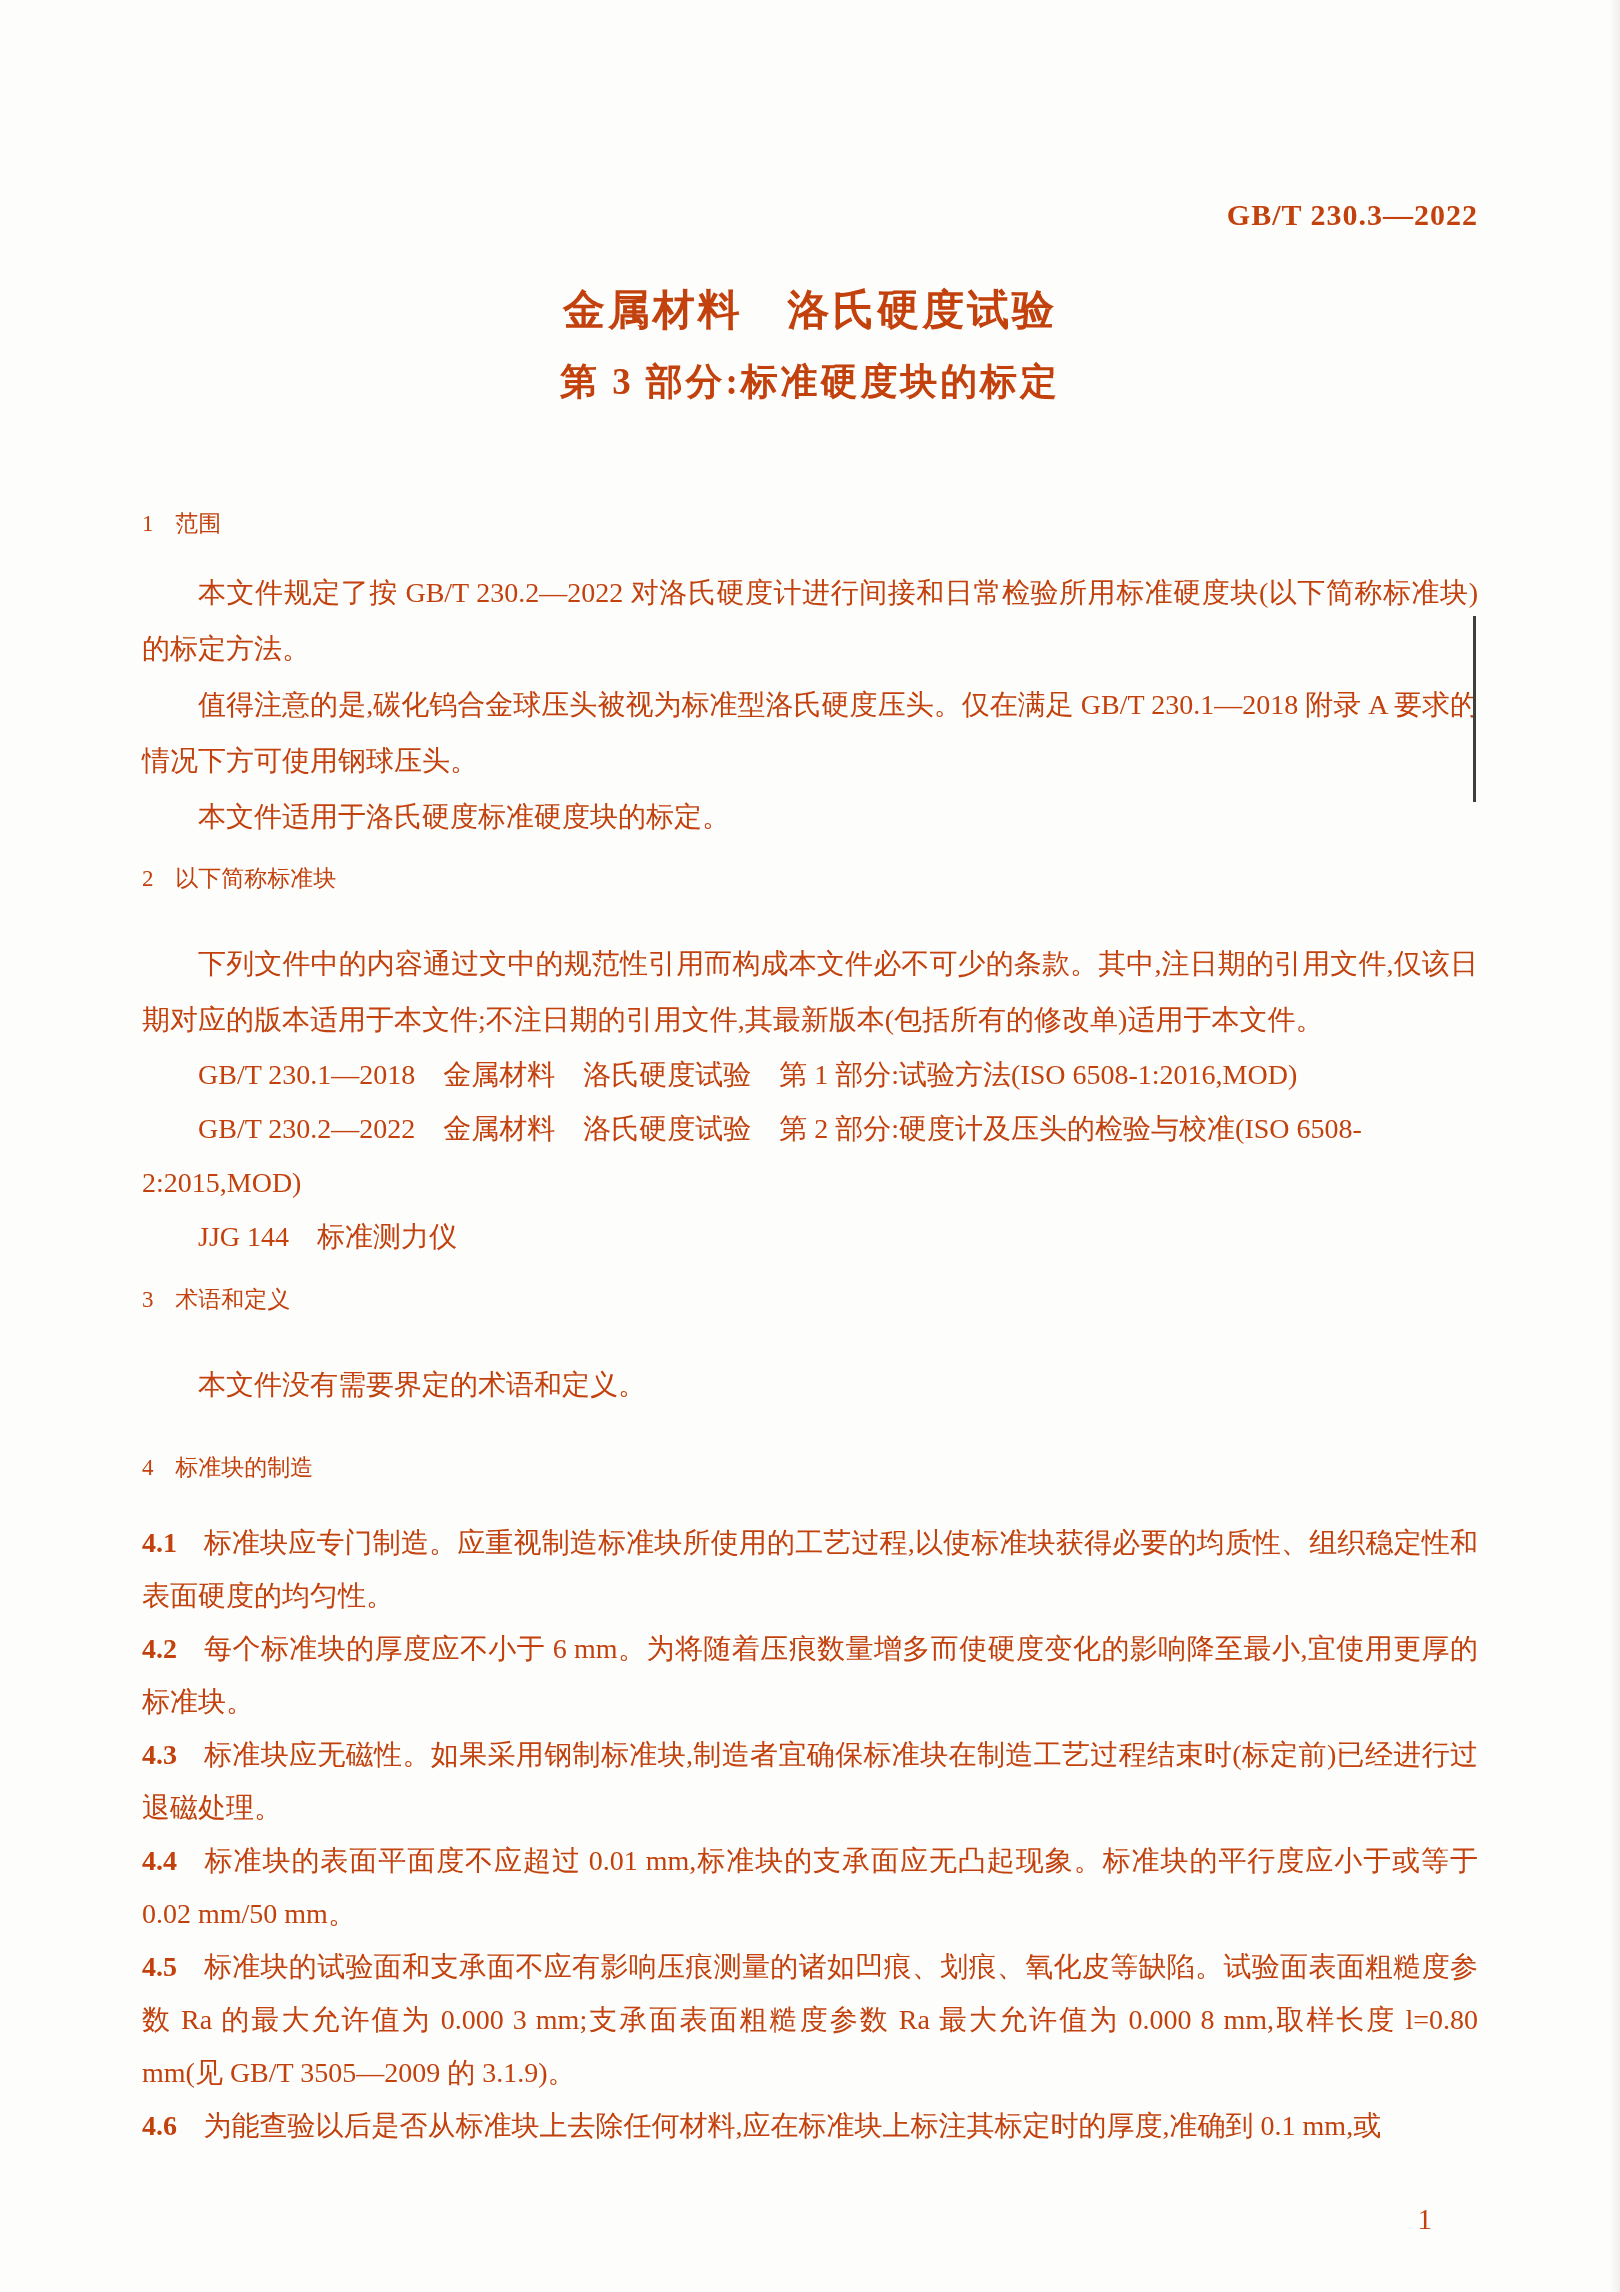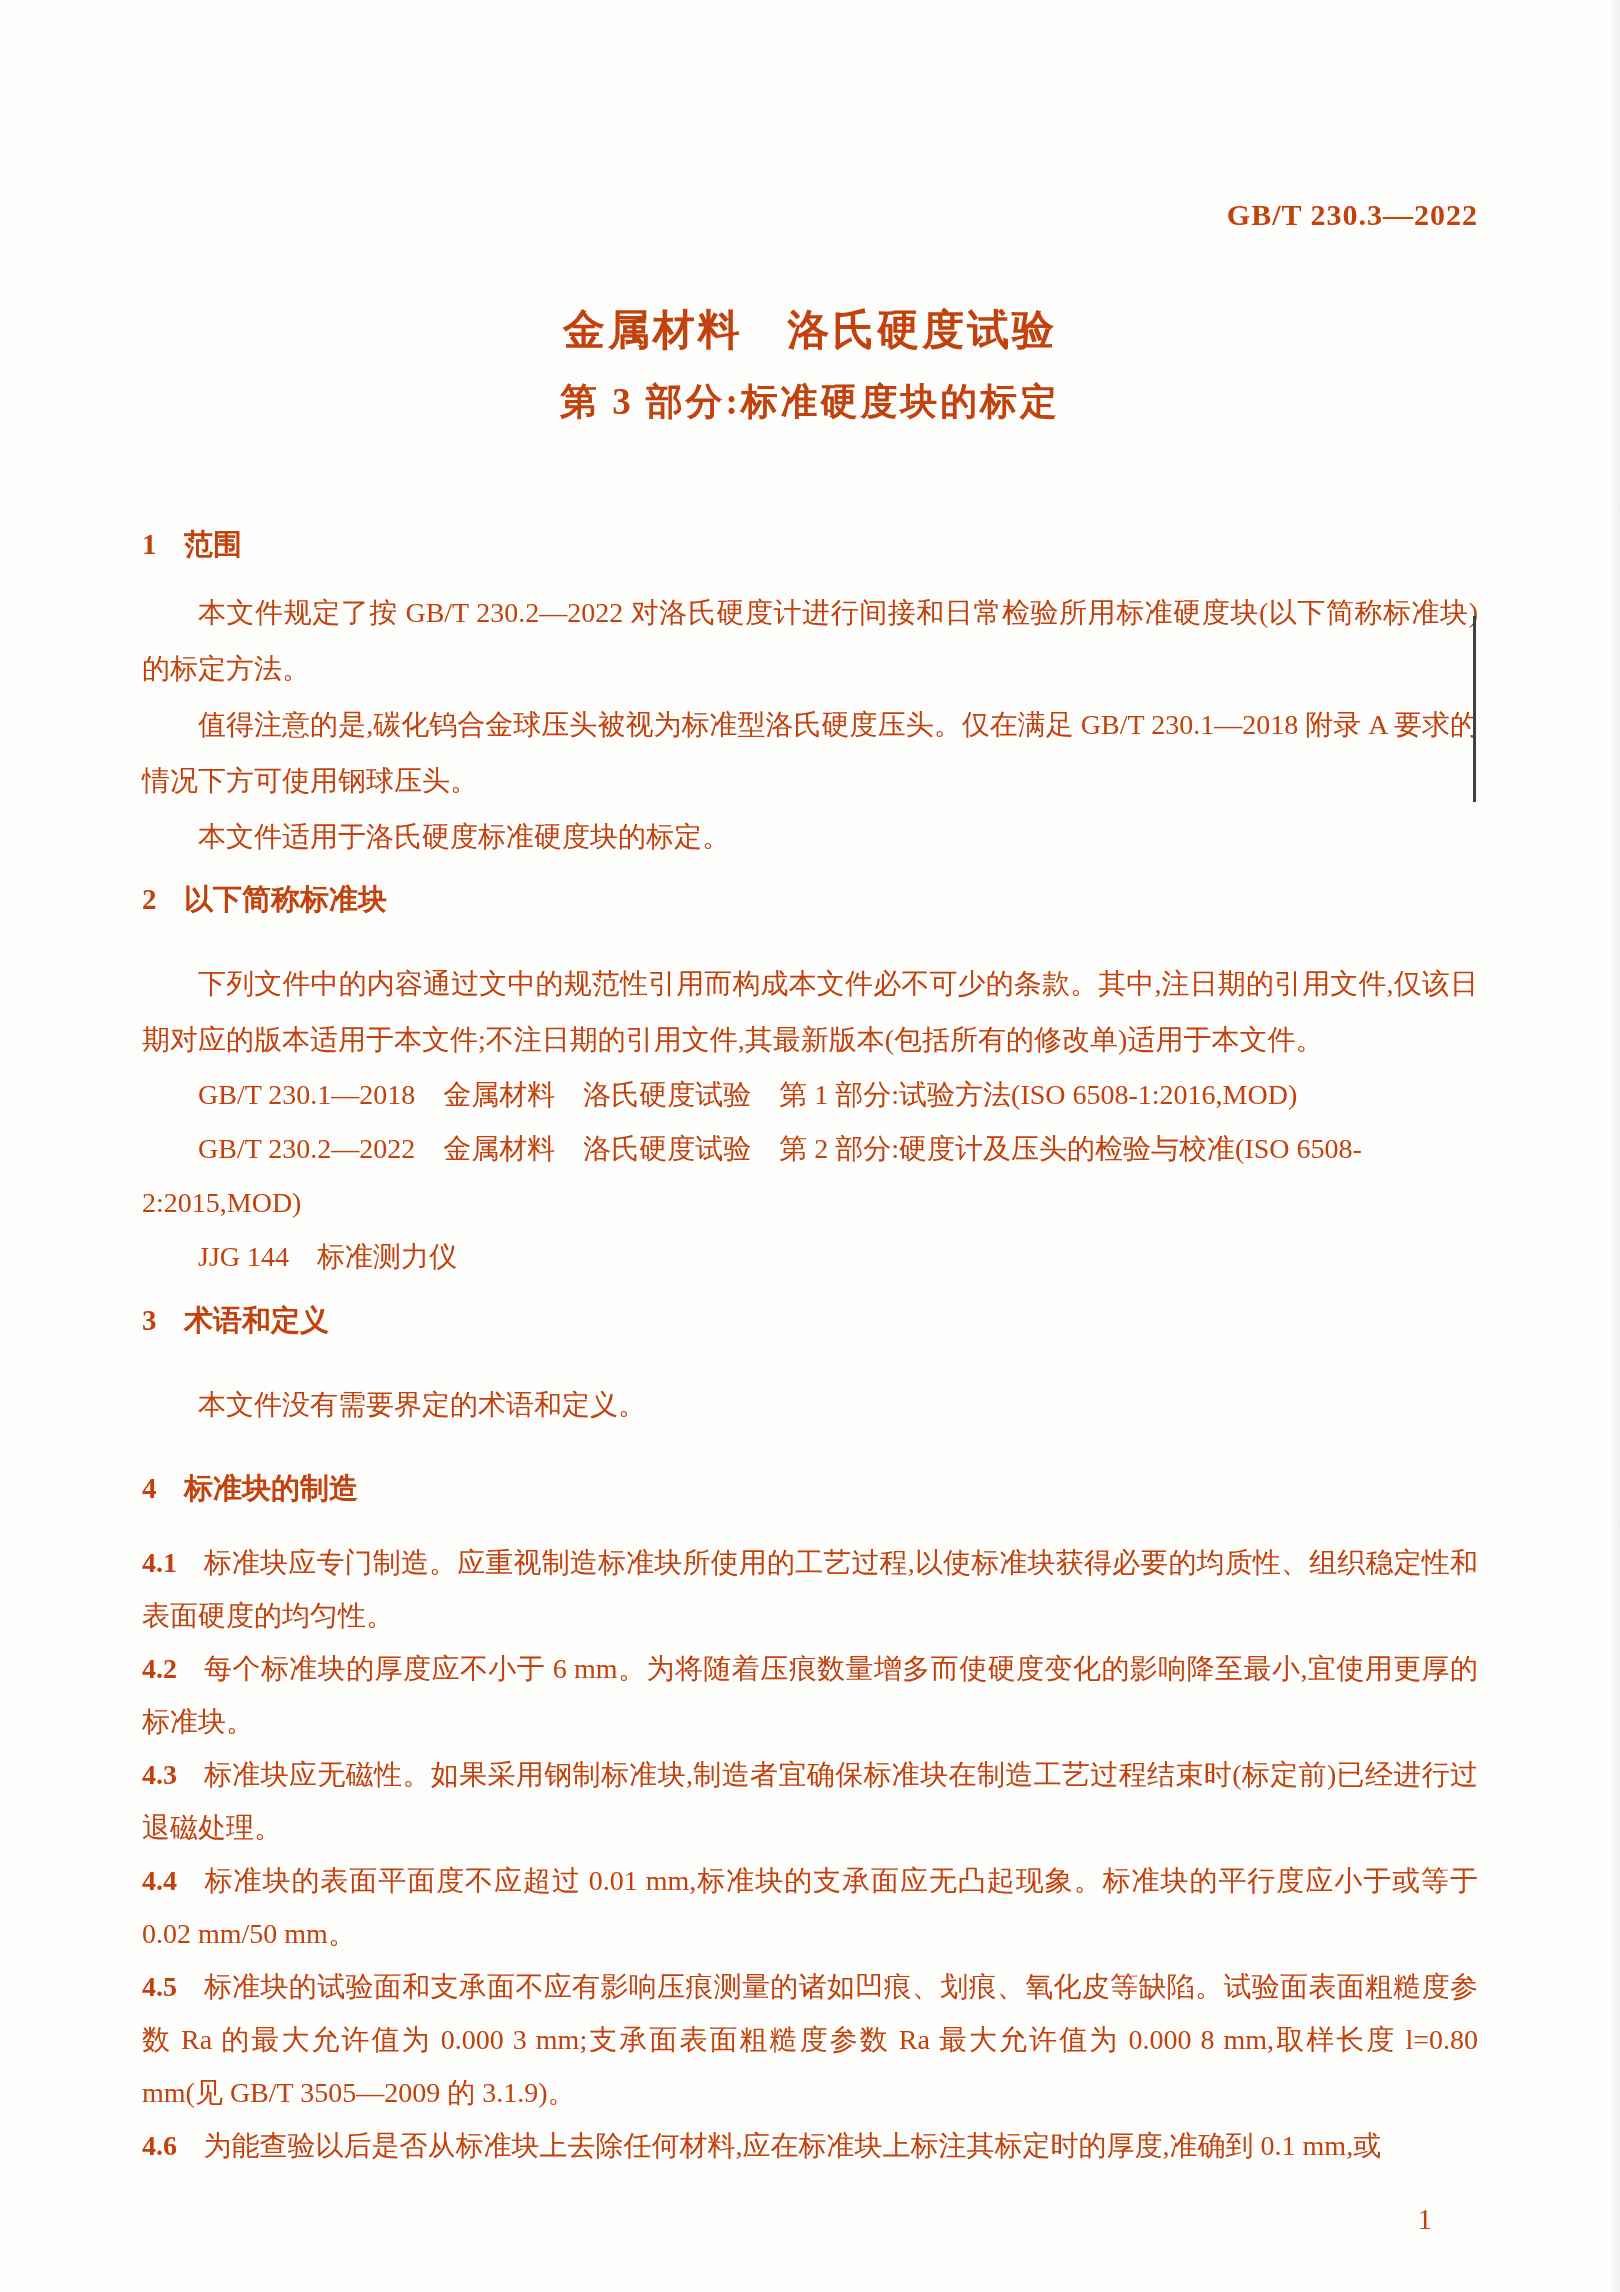--- a/index.html
+++ b/index.html
@@ -27,34 +27,34 @@
     text-align: right;
     font-size: 30px;
     font-weight: bold;
     letter-spacing: 1px;
   }
   .doc-title {
     text-align: center;
     font-weight: bold;
   }
   .doc-title .t1 {
-    margin-top: 76px;
+    margin-top: 56px;
     font-size: 42px;
     letter-spacing: 2.9px;
     line-height: 45px;
   }
   .doc-title .t2 {
     margin-top: 25.5px;
     font-size: 37px;
     letter-spacing: 2.9px;
     line-height: 45px;
   }
   .sec-heading {
-    font-size: 29px;
-    font-weight: bold;
+    font-size: 23px;
+    font-weight: normal;
     line-height: 56px;
   }
   .sec-heading .sec-num {
     margin-right: 0.95em;
   }
   .h-s1 { margin-top: 92px; }
   .h-s2 { margin-top: 5.9px; }
   .h-s3 { margin-top: 7.8px; }
   .h-s4 { margin-top: 27.4px; }
   .body-block { margin-top: 13.7px; }

